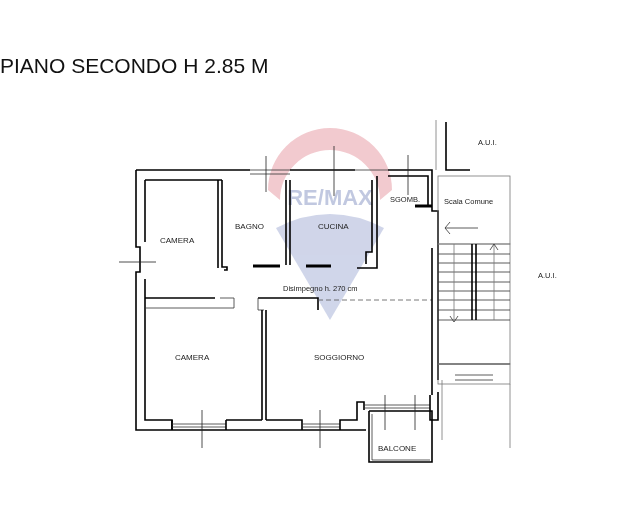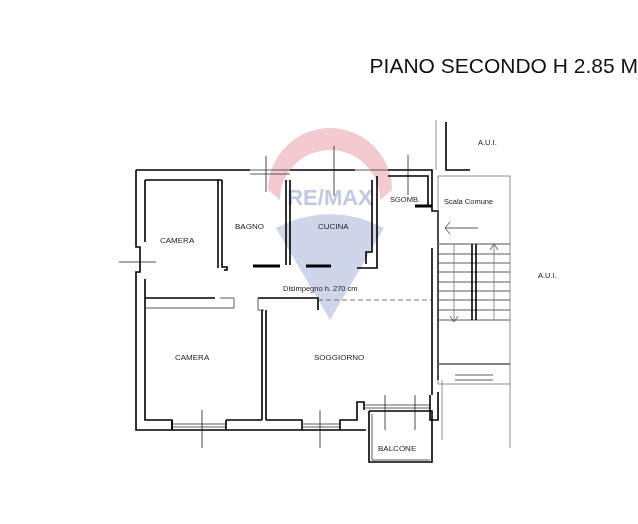--- a/index.html
+++ b/index.html
@@ -1,17 +1,17 @@
 <!DOCTYPE html>
 <html><head>
 <meta charset="utf-8">
 <style>
   html, body { margin: 0; padding: 0; background: #ffffff; }
   body { width: 638px; height: 524px; position: relative; overflow: hidden; font-family: "Liberation Sans", sans-serif; }
-  .title { position: absolute; left: 0; top: 54px; width: 638px; text-align: right; font-size: 21px; color: #111; letter-spacing: 0px; font-family: "Liberation Sans", sans-serif; }
+  .title { position: absolute; left: 0; top: 54px; width: 638px; text-align: left; font-size: 21px; color: #111; letter-spacing: 0px; font-family: "Liberation Sans", sans-serif; }
   svg { position: absolute; left: 0; top: 0; }
   .lbl { font-family: "Liberation Sans", sans-serif; font-size: 8px; fill: #222; }
   .lbl-sm { font-family: "Liberation Sans", sans-serif; font-size: 7.5px; fill: #222; }
   .wall { fill: none; stroke: #000; stroke-width: 1.6; }
   .thin { fill: none; stroke: #333; stroke-width: 0.8; }
   .grey { fill: none; stroke: #777; stroke-width: 0.8; }
   .door { fill: none; stroke: #000; stroke-width: 3; }
 </style>
 </head>
 <body>

